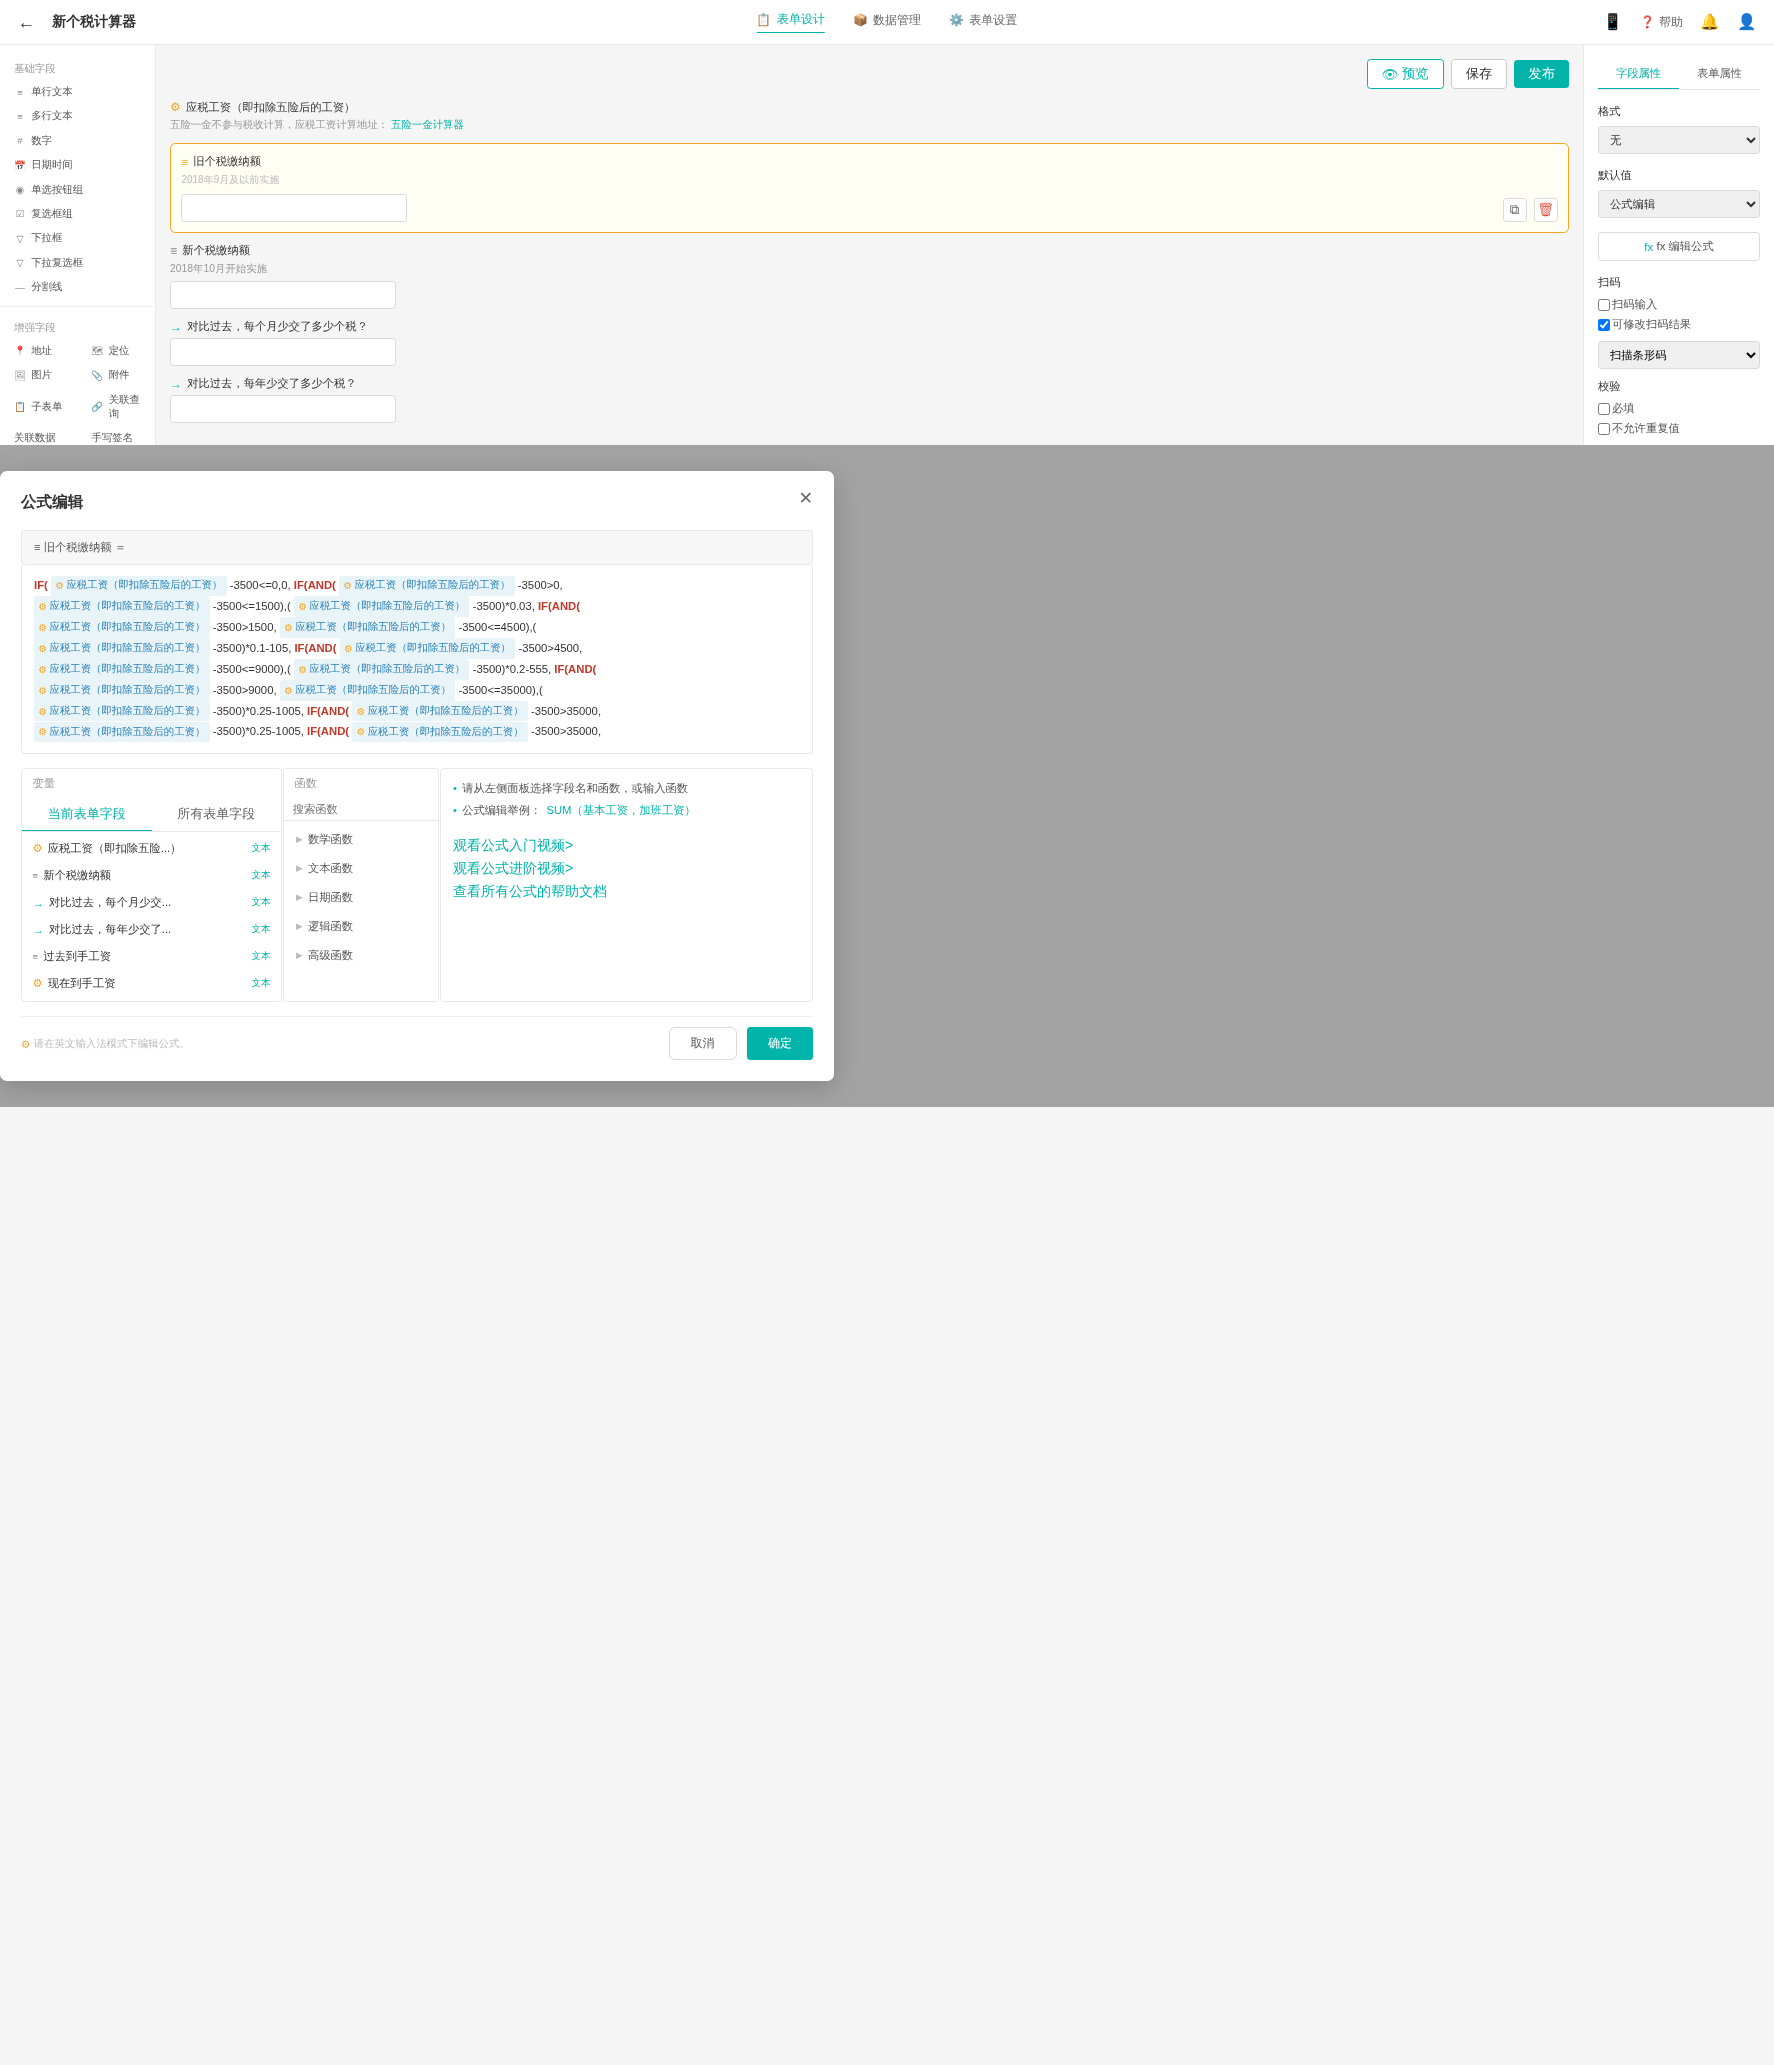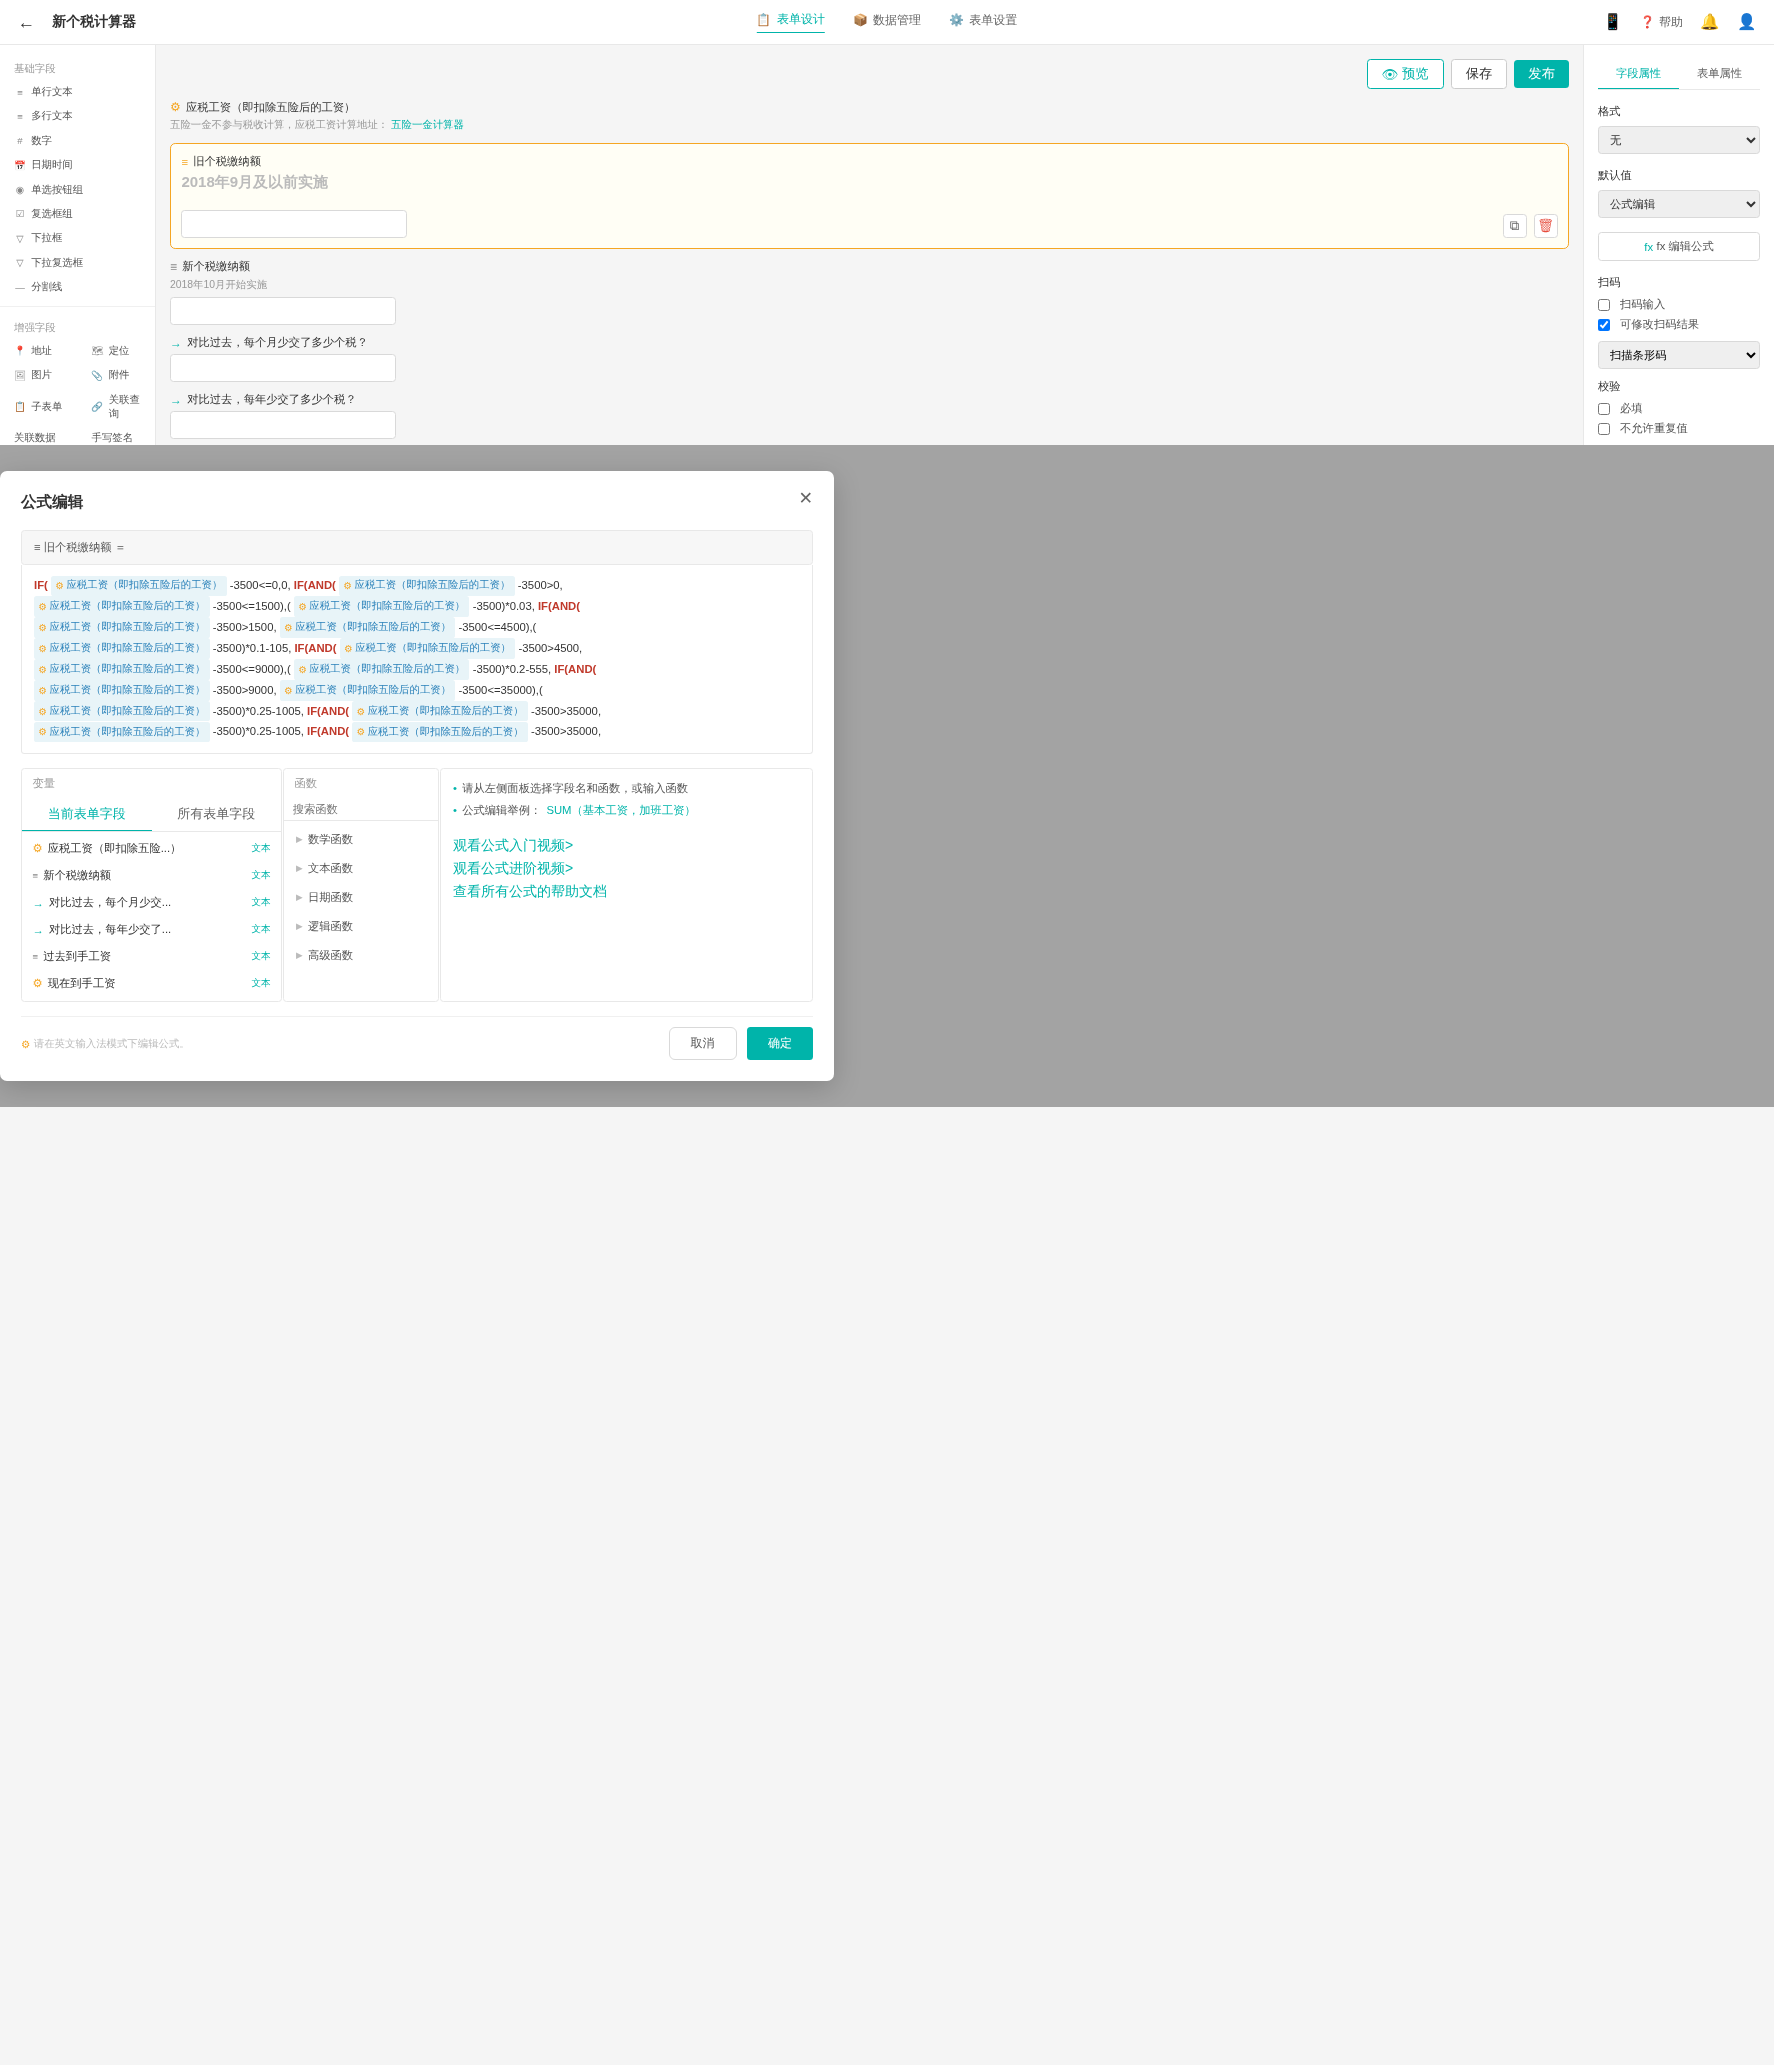--- a/index.html
+++ b/index.html
@@ -41,38 +41,38 @@
     .field-label-row { display: flex; align-items: center; gap: 5.2px; font-size: 11.3px; color: #333; margin-bottom: 3.5px; }
     .field-label-row .field-icon { color: #f5a623; font-size: 12px; }
     .field-desc { font-size: 10.4px; color: #999; margin-bottom: 5.2px; }
     .field-desc a { color: #00b4aa; text-decoration: none; }
     .field-input { width: 100%; height: 28px; border: 0.9px solid #d9d9d9; border-radius: 3.5px; padding: 0 7px; outline: none; font-size: 11.3px; }
 
     
     .highlighted-card { border: 1.7px solid #f5a623; border-radius: 5.2px; padding: 10.4px; background: #fffef5; margin-bottom: 10.4px; position: relative; }
     .highlighted-card .card-header { display: flex; align-items: center; gap: 5.2px; font-size: 11.3px; color: #333; margin-bottom: 3.5px; }
     .highlighted-card .card-icon { color: #f5a623; }
-    .highlighted-card .card-desc { font-size: 15px; color: #bbb; margin-bottom: 18px; font-weight: bold; }
+    .highlighted-card .card-desc { font-size: 10px; color: #bbb; margin-bottom: 7px; }
     .card-actions { position: absolute; right: 10.4px; bottom: 10.4px; display: flex; gap: 7px; }
     .card-action-btn { width: 24px; height: 24px; border: 0.9px solid #d9d9d9; border-radius: 3.5px; background: #fff; cursor: pointer; display: flex; align-items: center; justify-content: center; color: #666; }
 
     .arrow-field { display: flex; align-items: center; gap: 5.2px; font-size: 11.3px; color: #333; margin-bottom: 3.5px; }
     .arrow-field .arrow-icon { color: #00b4aa; font-size: 12px; }
 
     
     .right-panel { width: 191px; background: #fff; border-left: 0.9px solid #e8e8e8; padding: 14px; overflow-y: auto; flex-shrink: 0; }
     .panel-tabs { display: flex; border-bottom: 0.9px solid #e8e8e8; margin-bottom: 14px; }
     .panel-tab { flex: 1; text-align: center; padding: 7px 0; cursor: pointer; font-size: 11.3px; color: #666; }
     .panel-tab.active { color: #00b4aa; border-bottom: 1.7px solid #00b4aa; }
     .panel-section-title { font-size: 11.3px; color: #333; font-weight: 500; margin-bottom: 7px; }
     .panel-select-row { display: flex; align-items: center; gap: 7px; margin-bottom: 14px; }
     .panel-select { flex: 1; height: 28px; border: 0.9px solid #d9d9d9; border-radius: 3.5px; padding: 0 7px; font-size: 11.3px; color: #333; }
     .panel-btn { width: 100%; padding: 6px 0; background: #fff; border: 0.9px solid #d9d9d9; border-radius: 3.5px; color: #555; cursor: pointer; font-size: 11.3px; display: flex; align-items: center; justify-content: center; gap: 3.5px; }
     .panel-sub-section { margin-bottom: 10.4px; }
-    .checkbox-row { display: flex; align-items: center; gap: 10px; font-size: 11.3px; color: #555; margin-bottom: 5.2px; }
+    .checkbox-row { display: flex; align-items: center; gap: 2px; font-size: 11.3px; color: #555; margin-bottom: 5.2px; }
     .checkbox-row input { width: 12px; height: 12px; }
     .panel-select-full { width: 100%; height: 28px; border: 0.9px solid #d9d9d9; border-radius: 3.5px; padding: 0 7px; font-size: 11.3px; margin-top: 3.5px; }
     .modal { background: #fff; border-radius: 7px; width: 834px; max-width: 96vw; padding: 21px; position: relative; box-shadow: 0 7px 28px rgba(0,0,0,0.18); }
     .modal-title { font-size: 15.6px; font-weight: 600; color: #333; margin-bottom: 17.4px; }
     .modal-close { position: absolute; top: 17.4px; right: 21px; font-size: 17.4px; color: #666; cursor: pointer; background: none; border: none; }
 
     .formula-header { background: #f7f7f7; border: 0.9px solid #e8e8e8; border-radius: 3.5px; padding: 8.7px 12px; font-size: 11.3px; color: #555; margin-bottom: 0; display: flex; align-items: center; gap: 5.2px; }
     .formula-body { background: #fff; border: 0.9px solid #e8e8e8; border-top: none; border-radius: 0 0 3.5px 3.5px; padding: 10.4px 12px; min-height: 156px; font-size: 11.3px; line-height: 1.8; color: #333; margin-bottom: 14px; overflow-y: auto; max-height: 200px; }
     .formula-body .kw { color: #c0392b; font-weight: 700; }
     .formula-body .field-ref { display: inline-flex; align-items: center; gap: 2.6px; background: #e8f4f8; border-radius: 2.6px; padding: 0.9px 4.3px; color: #2980b9; font-size: 10.4px; }

